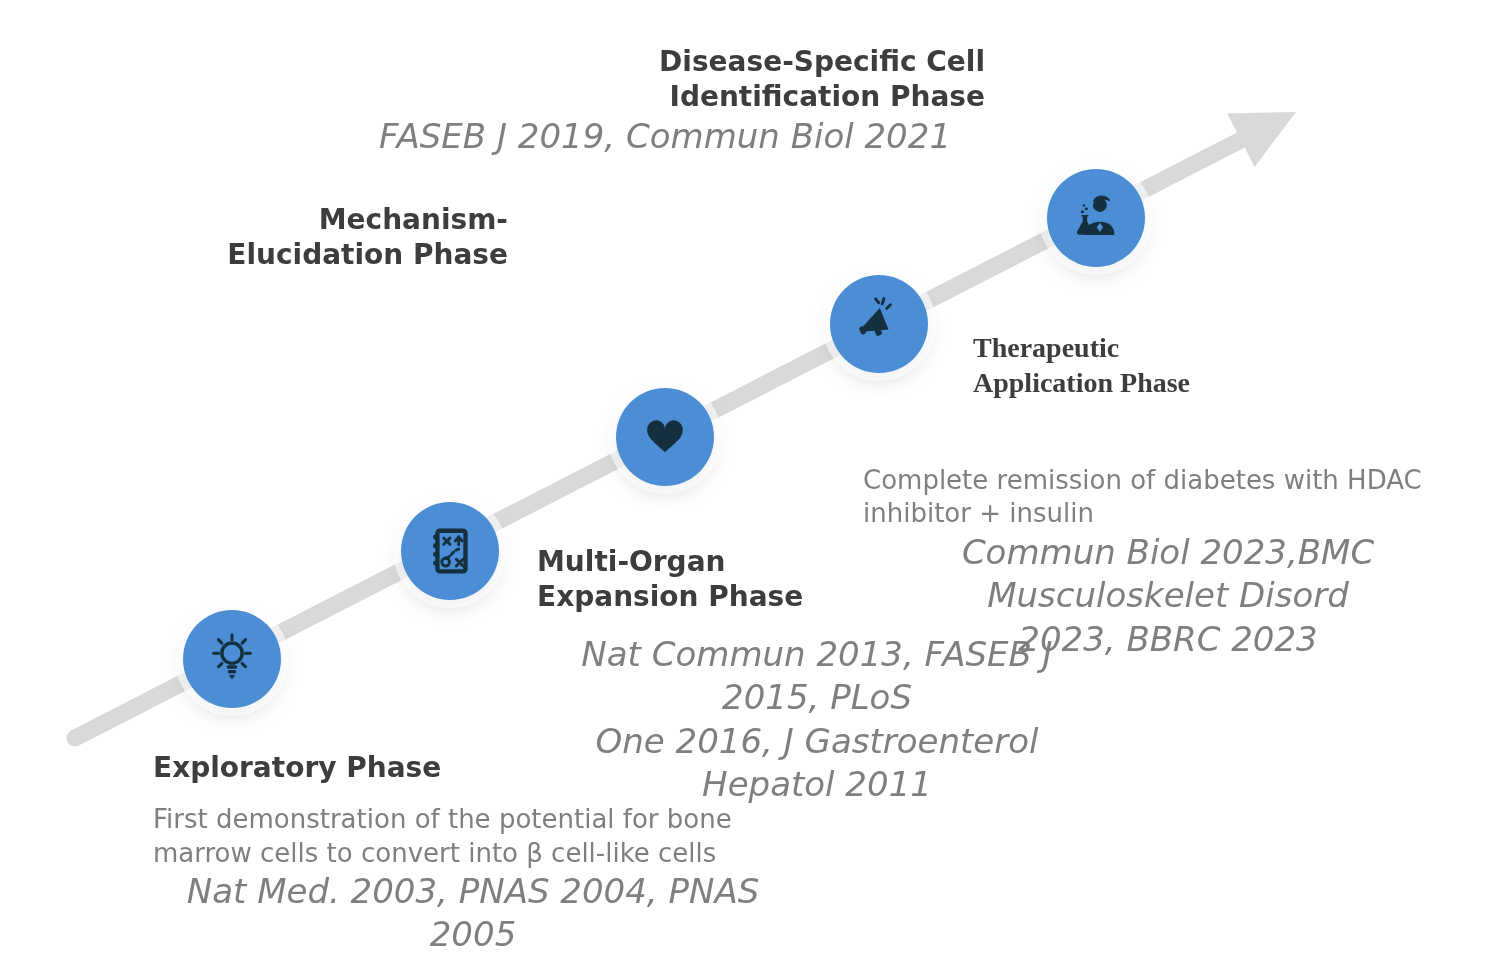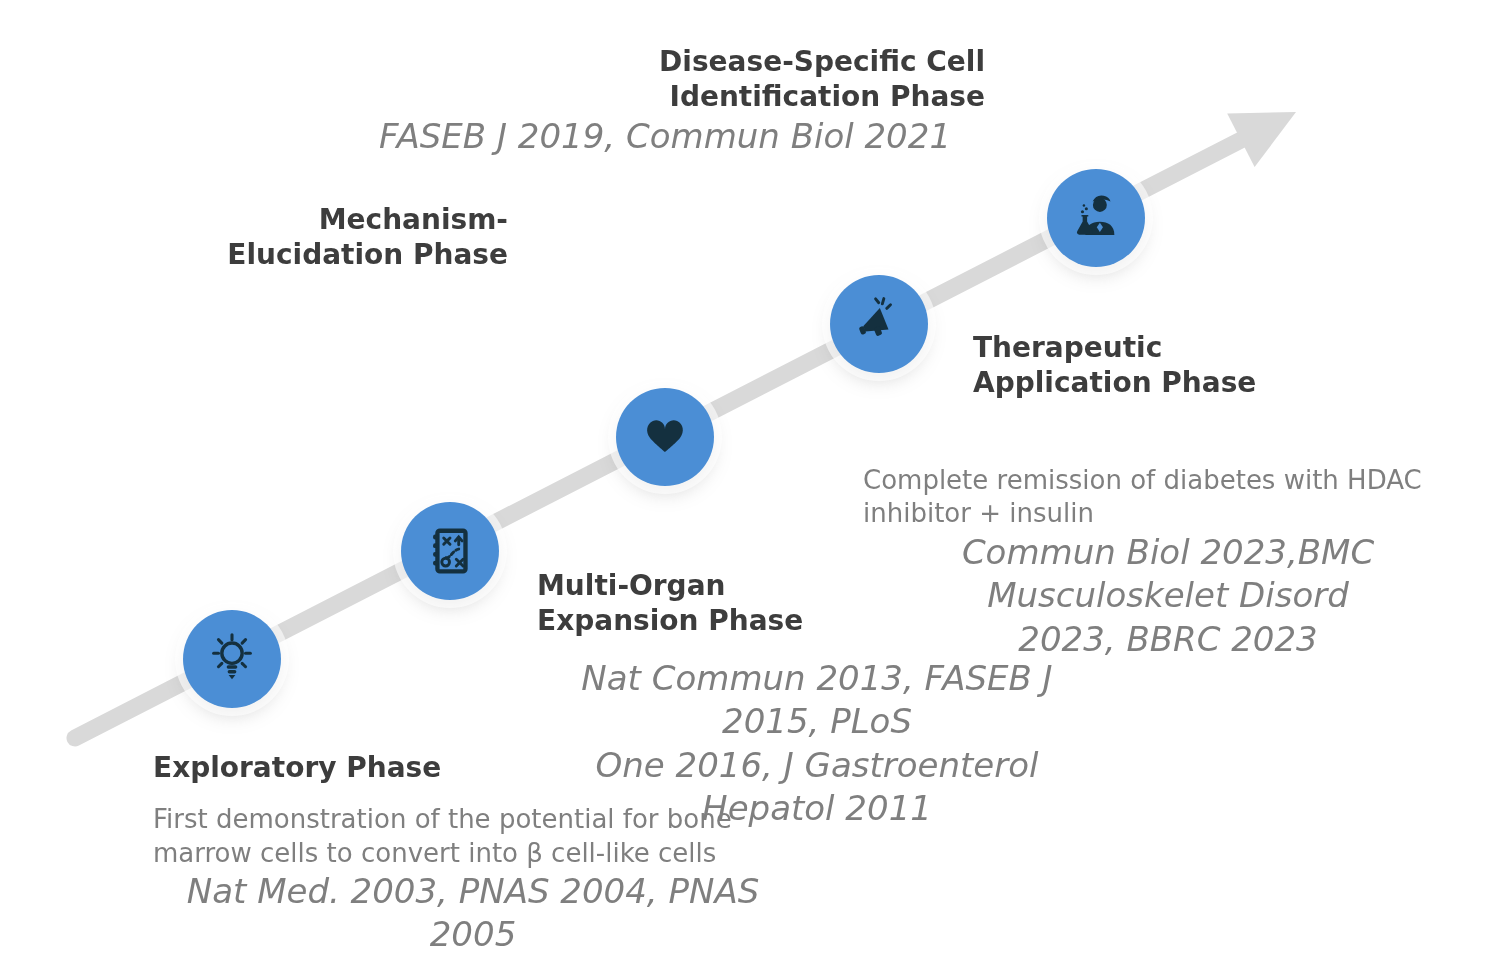--- a/index.html
+++ b/index.html
@@ -50,23 +50,23 @@
   }
   
   .node-1{left:183px;top:610px;}
   .node-2{left:401px;top:502px;}
   .node-3{left:616px;top:388px;}
   .node-4{left:830px;top:275px;}
   .node-5{left:1047px;top:169px;}
   
   .block-exploratory{left:133px;top:750px;width:640px;margin-left:20px;}
   .block-mechanism{right:987px;top:202px;width:480px;}
-  .block-multiorgan{left:537px;top:544px;width:560px;margin-top:24px;}
+  .block-multiorgan{left:537px;top:544px;width:560px;}
   .block-disease{right:510px;top:44px;width:640px;}
-  .block-therapeutic-title{left:973px;top:330px;width:480px;}
+  .block-therapeutic-title{left:973px;top:330px;width:480px;font-family:Liberation Serif, serif;}
   .block-therapeutic-body{left:863px;top:452px;width:610px;}
   .ic-stroke{fill:none;stroke:var(--icon);stroke-linecap:round;}
   .ic-fill{fill:var(--icon);}
 </style>
 </head>
 <body>
 
 <div class="canvas">
 
   <svg class="arrow-svg" width="1495" height="957" viewBox="0 0 1495 957">

